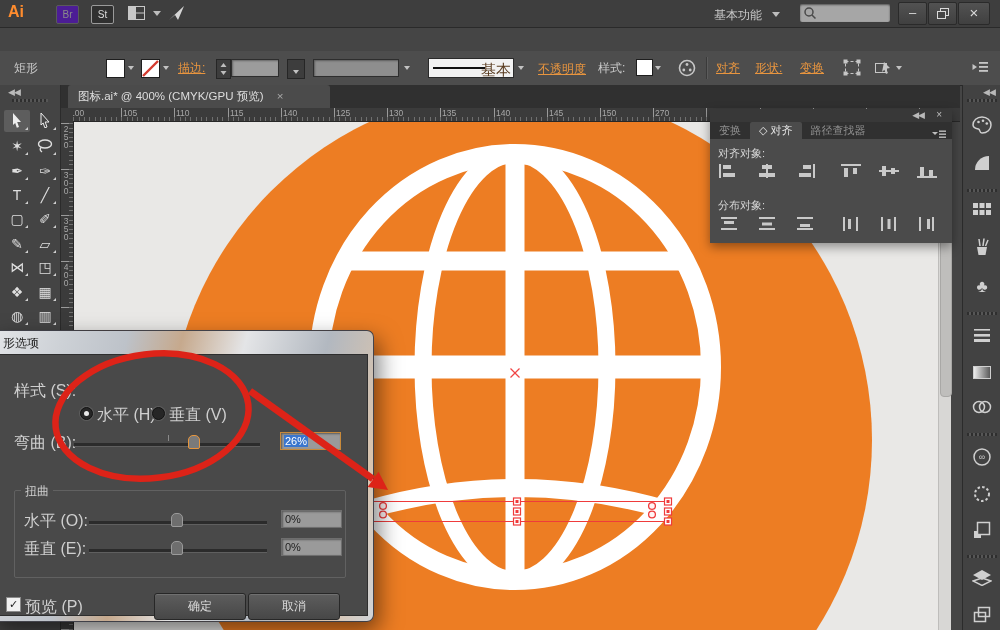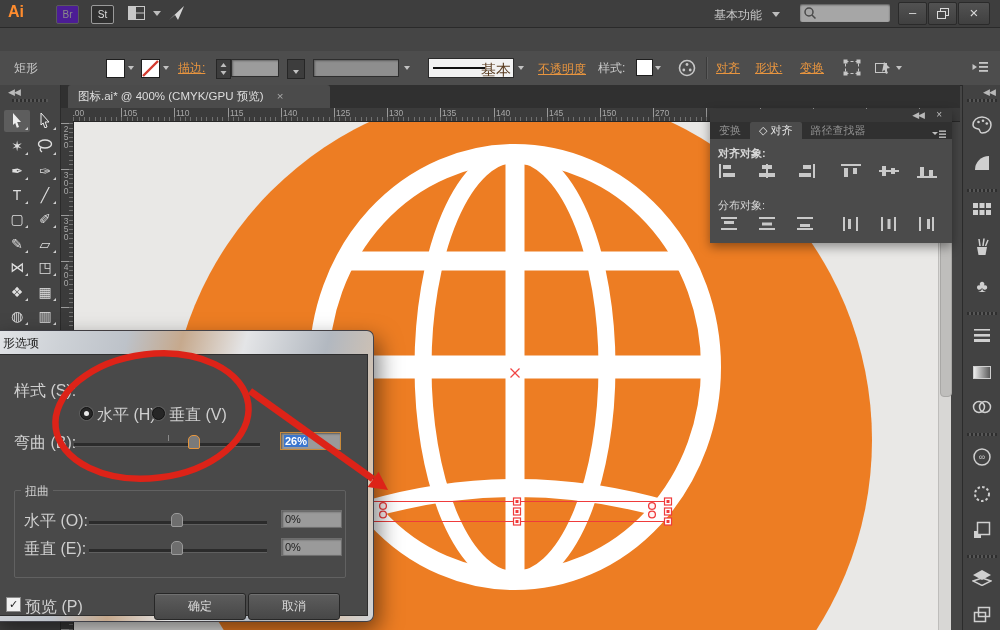--- a/index.html
+++ b/index.html
@@ -77,21 +77,21 @@
      background:linear-gradient(105deg,#E3E5E8 0%,#CDD1D6 16%,#BDC2C9 30%,#C6A98D 42%,#E4E5E7 56%,#B2B8C0 74%,#D9C4AE 90%,#CFD3D8 100%);
      border:1px solid rgba(40,40,48,.85);box-shadow:5px 9px 22px rgba(0,0,0,.5);}
   #dlg-title{left:12px;top:4px;color:#1C1C1C;font-size:12px;}
   #dlg-body{left:6px;top:23px;width:369px;height:260px;background:#494949;border:1px solid #2e2e2e;}
   .dlg-label{position:absolute;color:#CFCFCF;font-size:16px;}
   .slider-track{position:absolute;height:3px;background:#2B2B2B;border-bottom:1px solid #5f5f5f;}
   .thumb{position:absolute;width:10px;height:12px;border-radius:5px 5px 2px 2px;background:#6E6E6E;border:1px solid #9a9a9a;}
   .thumb.hot{border:1.5px solid #E8963C;background:#7a7a7a;}
   .valbox{position:absolute;width:56px;height:16px;background:#9A9A9A;border:1px solid #6e6e6e;box-shadow:inset 1px 1px 2px rgba(0,0,0,.4);color:#1e1e1e;font-size:11px;line-height:16px;padding-left:3px;}
   .valbox.focus{border:1px solid #C98A3A;}
-  .selhl{background:#3A76CE;color:#fff;padding:0 1px;font-weight:bold;}
+  .selhl{background:#3A76CE;color:#fff;padding:0 1px;}
   .radio{position:absolute;width:11px;height:11px;border-radius:50%;background:#262626;border:1px solid #121212;box-shadow:0 0 0 1px #5d5d5d;}
   .radio.on::after{content:'';position:absolute;left:3px;top:3px;width:5px;height:5px;border-radius:50%;background:#E9E9E9;}
   .dlg-btn{position:absolute;width:90px;height:25px;background:linear-gradient(#5D5D5D,#474747);border:1px solid #272727;box-shadow:inset 0 1px 0 #707070;border-radius:3px;color:#DCDCDC;font-size:12px;text-align:center;line-height:24px;}
   #fieldset{position:absolute;left:16px;top:135px;width:330px;height:86px;border:1px solid #616161;border-radius:2px;}
   #fs-legend{position:absolute;left:6px;top:-8px;background:#494949;padding:0 4px;color:#CFCFCF;font-size:12px;}
   #dd-style{position:absolute;left:78px;top:47px;width:138px;height:19px;background:#383838;border:1px solid #232323;box-shadow:inset 0 1px 0 #4a4a4a;}
   #dd-style .dd-txt{position:absolute;left:24px;top:2px;color:#E0E0E0;font-size:12px;}
   #dd-style .dd-arr{position:absolute;right:0;top:0;width:18px;height:19px;border-left:1px solid #232323;text-align:center;line-height:19px;}
   .checkbox{position:absolute;width:13px;height:13px;background:#F1F1F1;border:1px solid #8a8a8a;color:#1a1a1a;font-size:11px;line-height:13px;text-align:center;font-weight:bold;}
 
@@ -408,21 +408,21 @@
       <span class="ap-tab active">◇ <span>对齐</span></span>
       <span class="ap-tab">路径查找器</span>
       <span class="abs" style="right:6px;top:4px;"><svg width="14" height="10">
             <path d="M0,2 L6,2 L3,5 Z" fill="#BDBDBD"></path>
             <rect x="7" y="0.5" width="7" height="1.4" fill="#BDBDBD"></rect>
             <rect x="7" y="3.5" width="7" height="1.4" fill="#BDBDBD"></rect>
             <rect x="7" y="6.5" width="7" height="1.4" fill="#BDBDBD"></rect>
           </svg></span>
     </div>
     <div class="abs" id="ap-body">
-      <span class="ap-label" style="top:7px;font-weight:bold;">对齐对象:</span>
+      <span class="ap-label" style="top:7px;">对齐对象:</span>
       <div class="ap-btn" style="left:6px;top:22px;">
           <svg width="22" height="16" fill="#C9C9C9">
             <rect x="1" y="1" width="2" height="14"></rect>
             <rect x="5" y="2" width="8" height="4"></rect>
             <rect x="5" y="10" width="12" height="4"></rect>
           </svg>
         </div>
       <div class="ap-btn" style="left:44px;top:22px;">
           <svg width="22" height="16" fill="#C9C9C9">
             <rect x="10" y="1" width="2" height="14"></rect>

